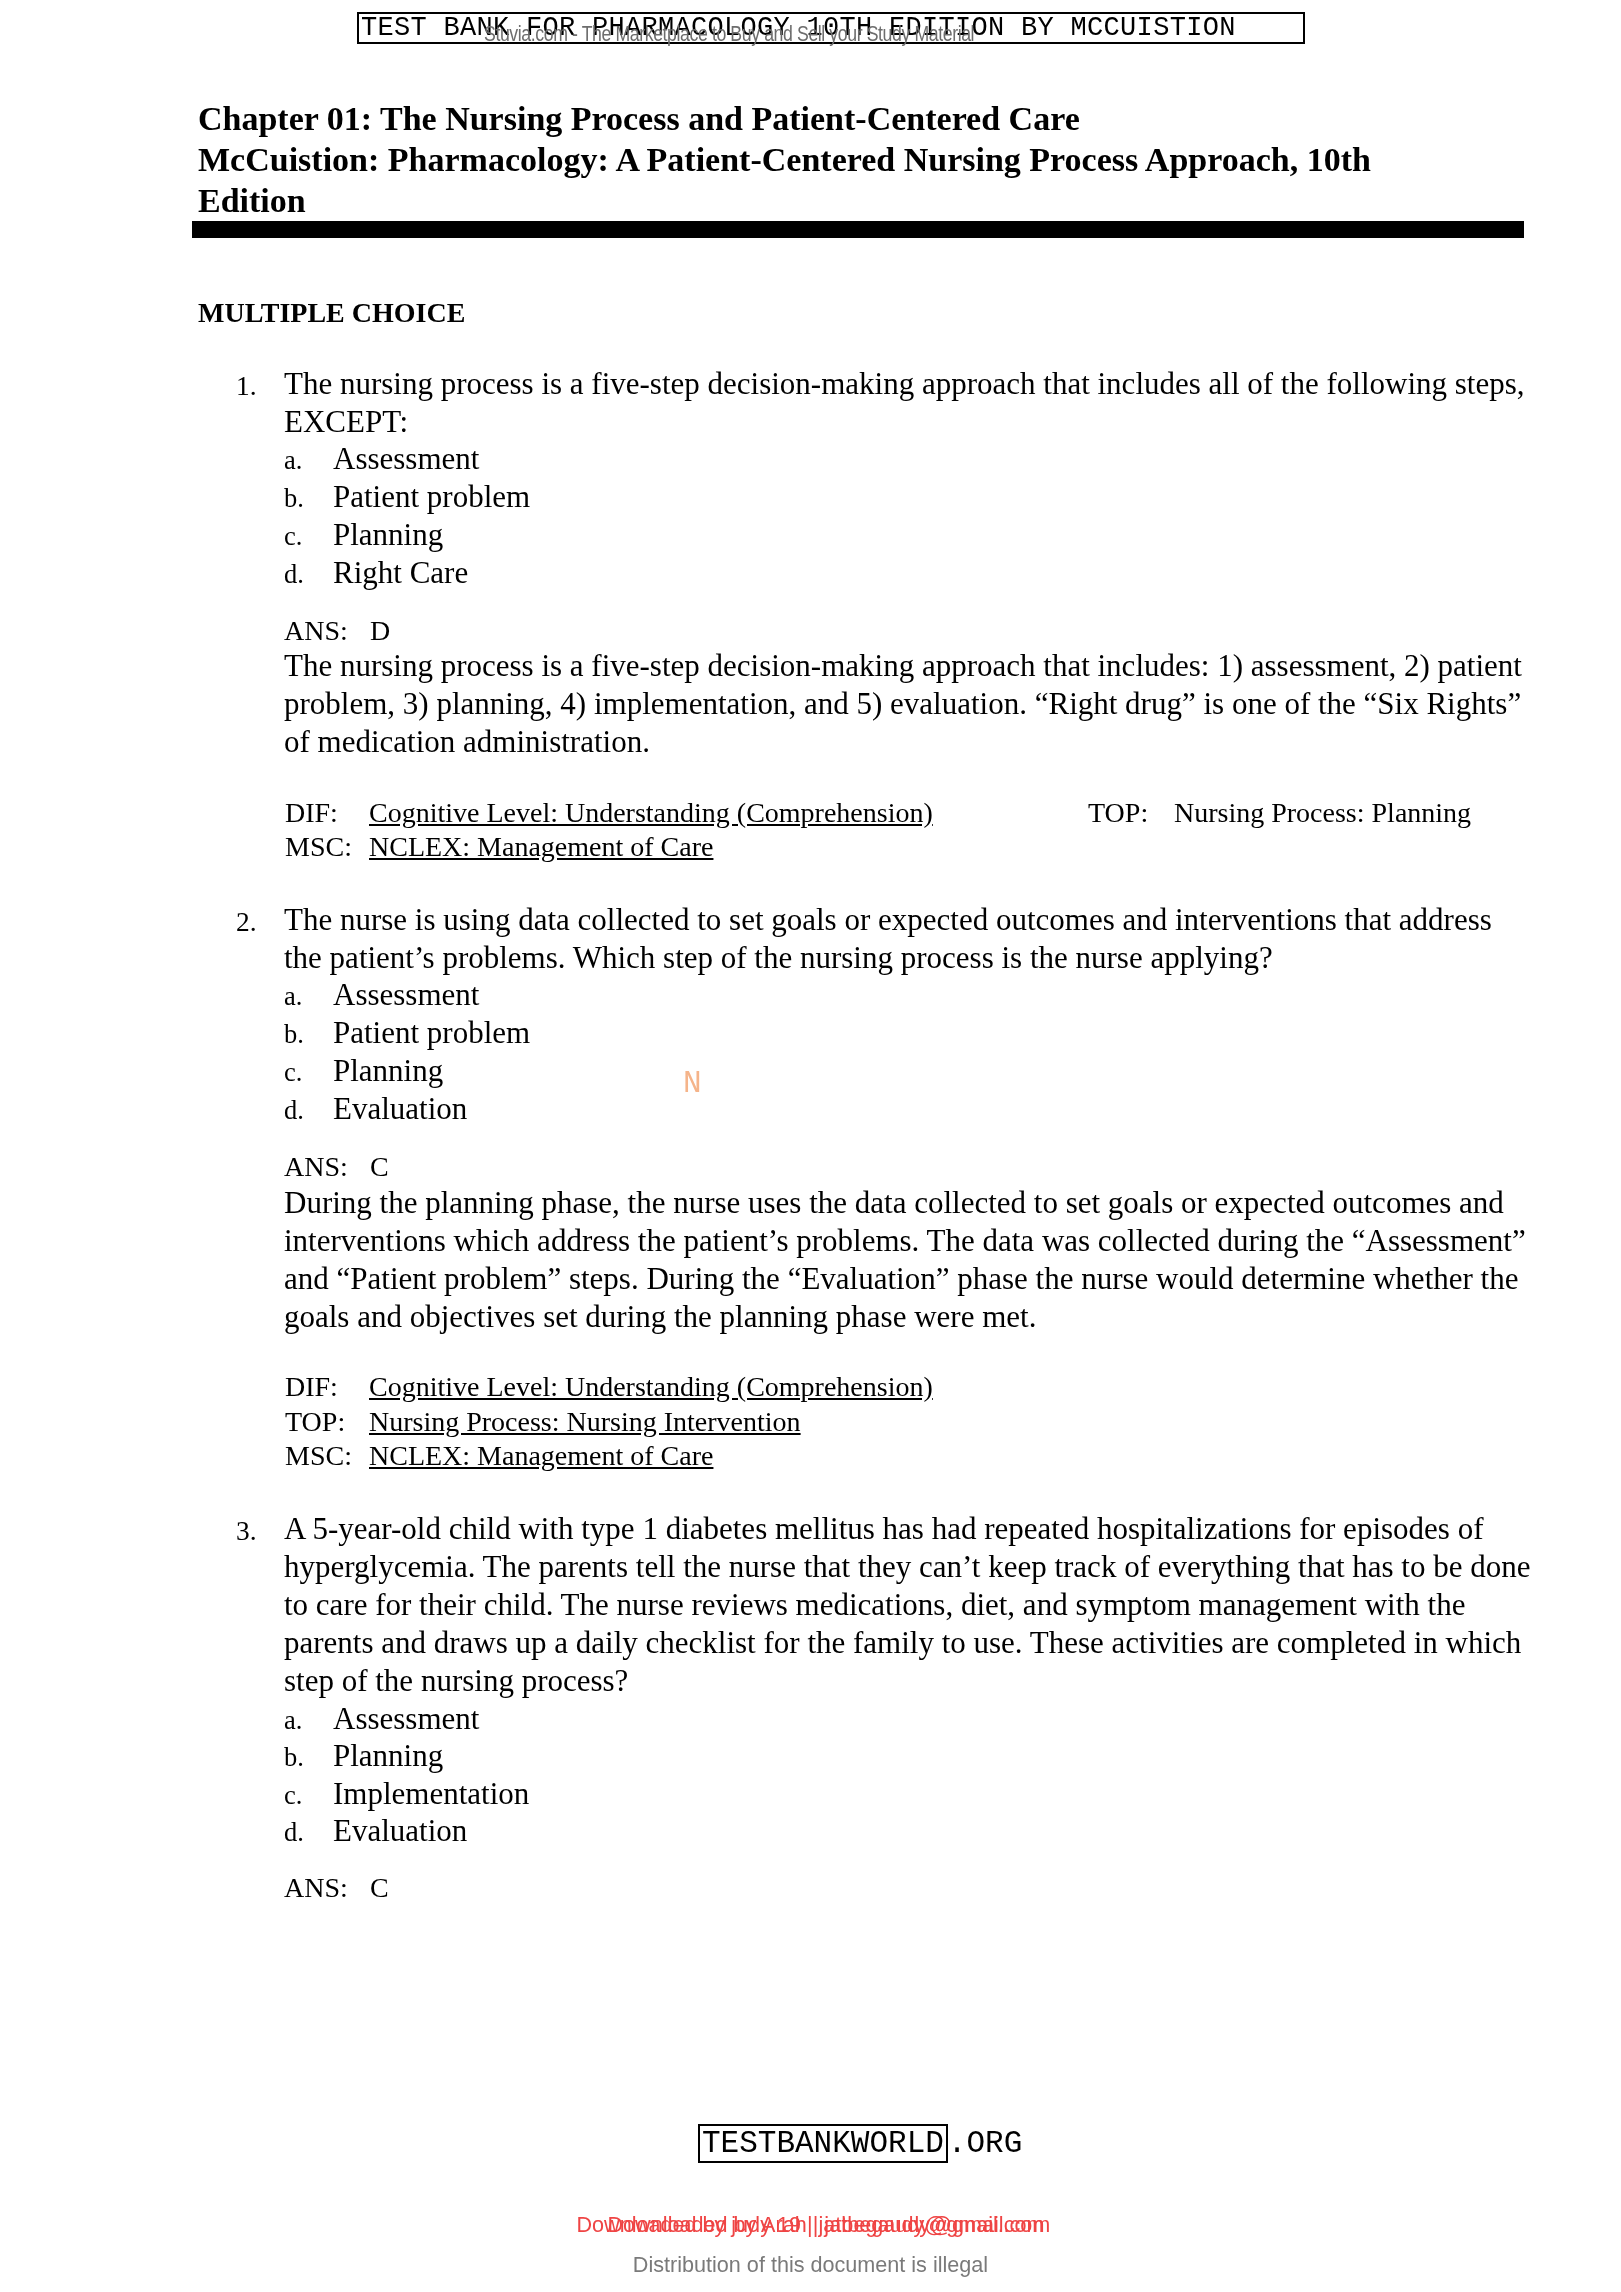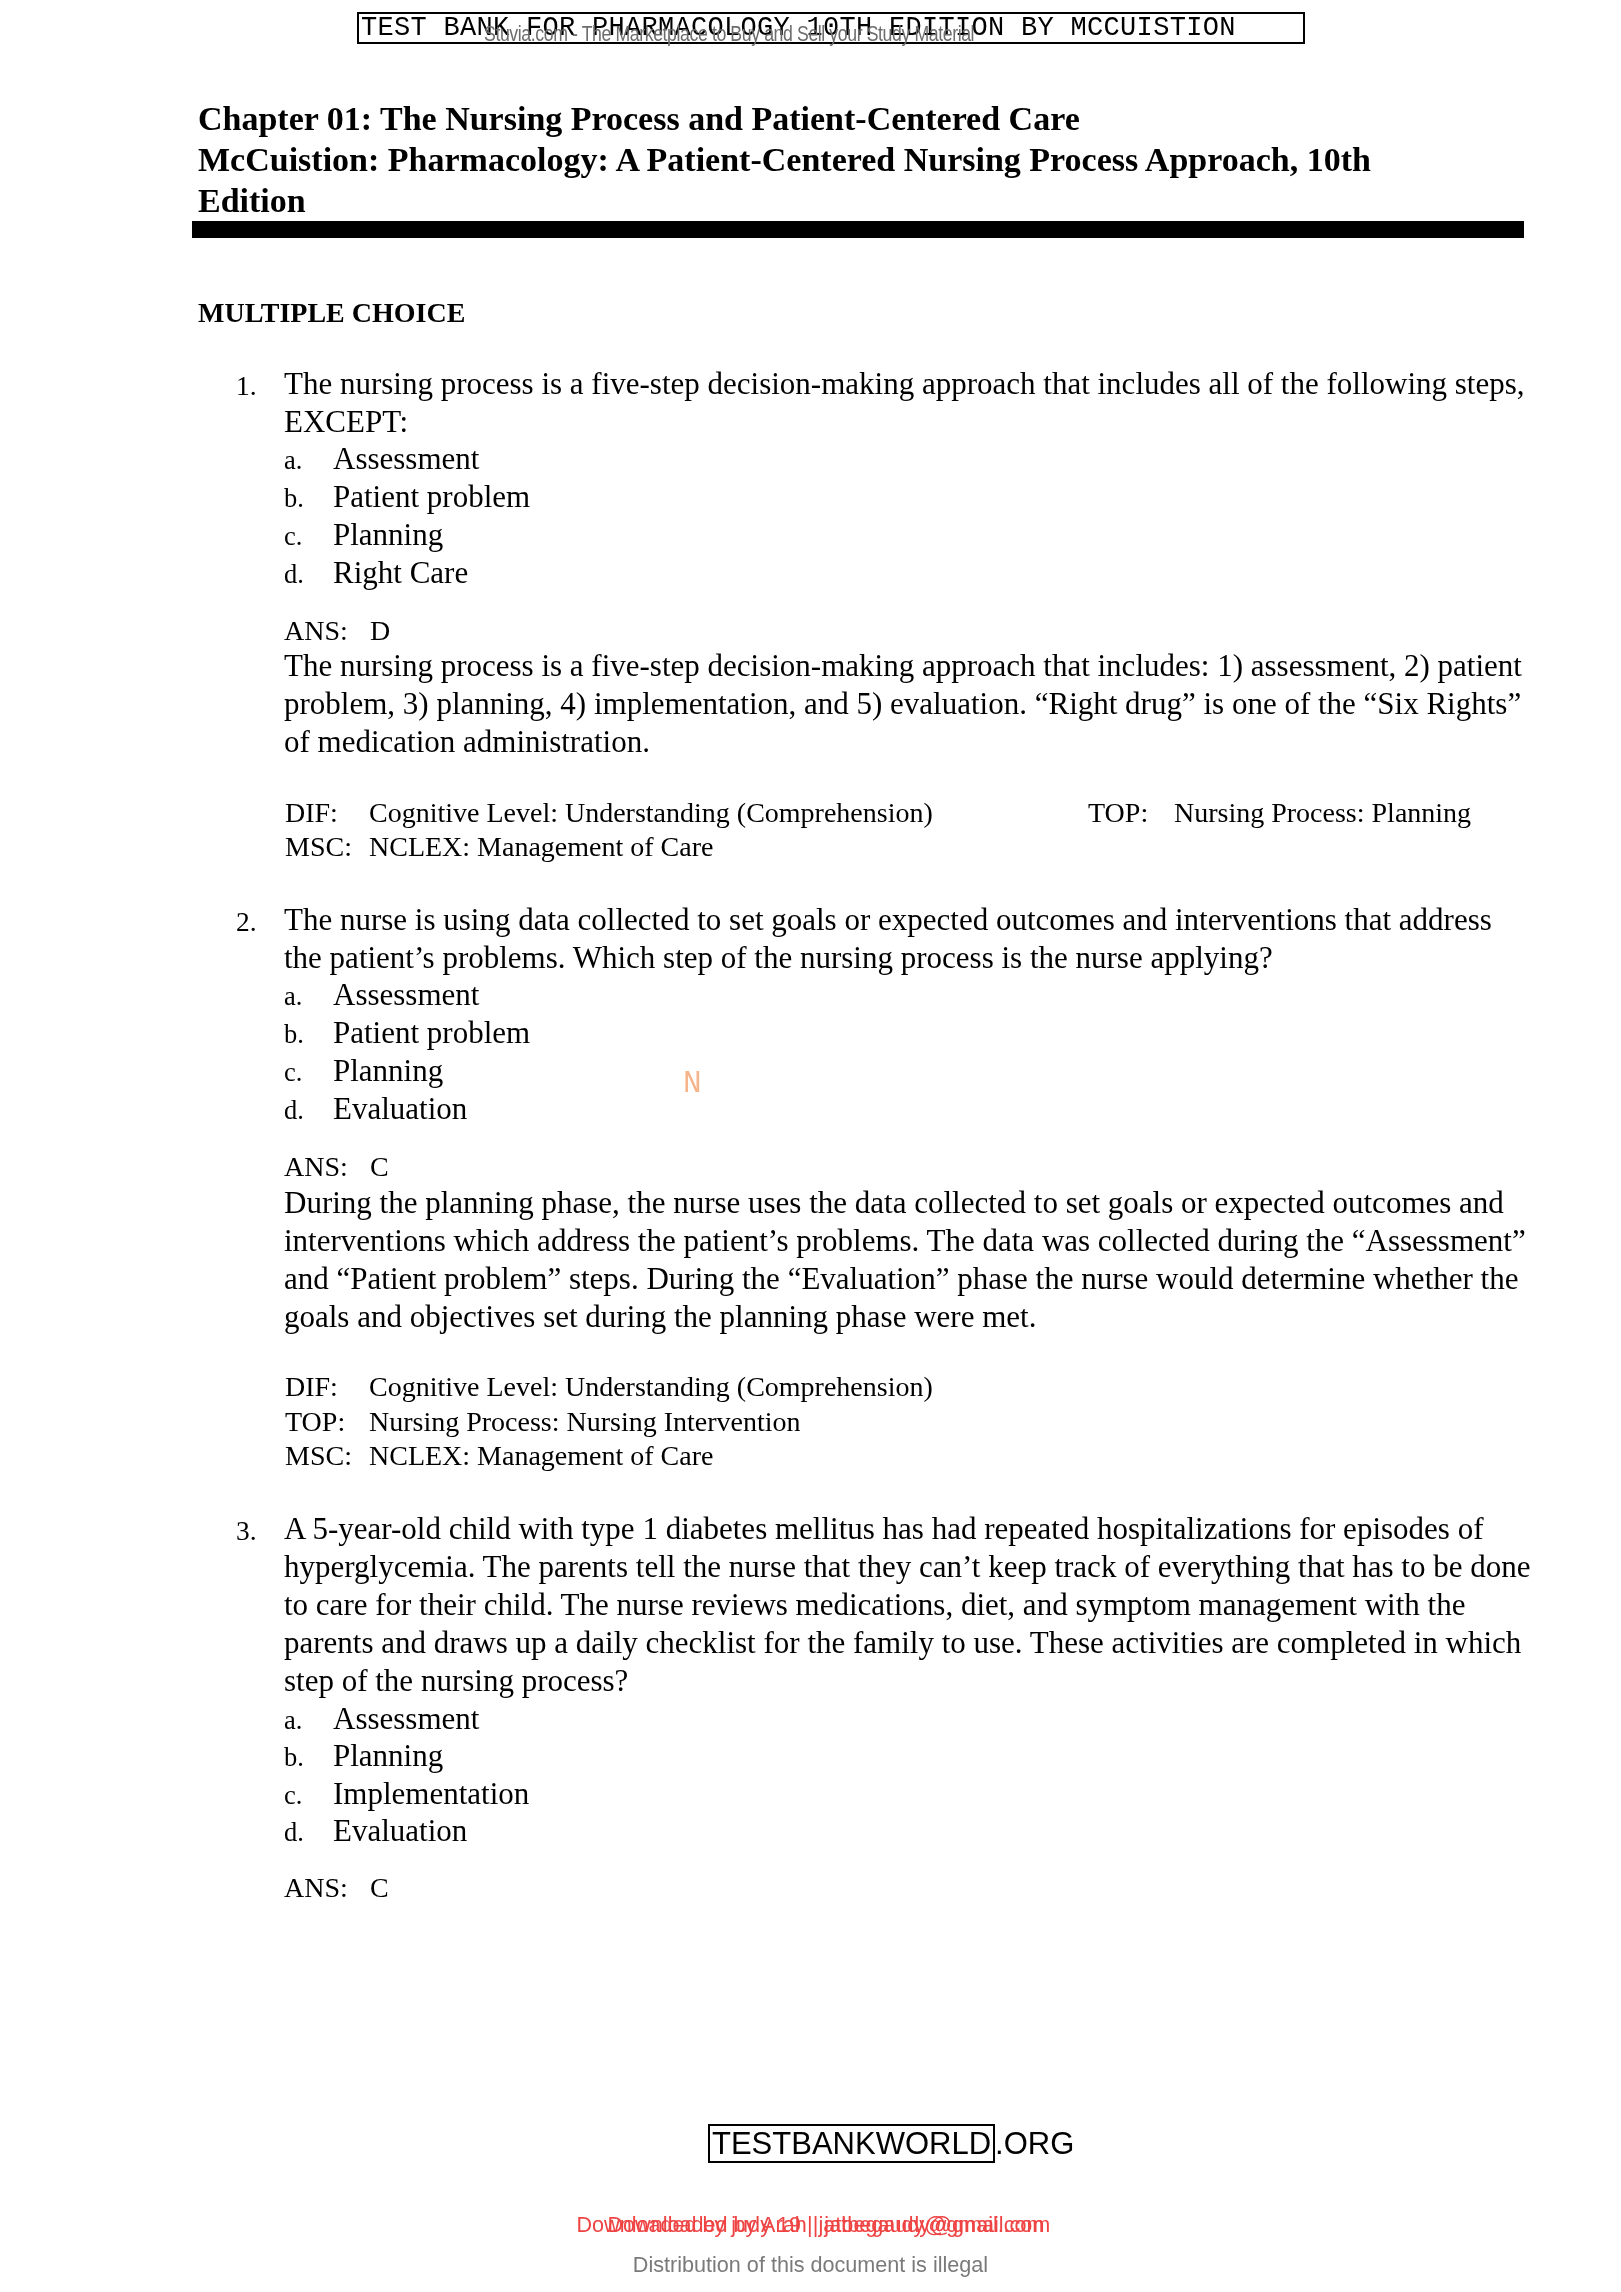--- a/index.html
+++ b/index.html
@@ -26,31 +26,31 @@
 
   
   .q { font-size:31px; line-height:38px; }
   .q-num { position:absolute; left:236px; font-size:27.4px; }
   .q-text { position:absolute; left:284px; width:1250px; }
   .opt { position:absolute; left:284px; font-size:31px; line-height:38px; white-space:nowrap; }
   .opt .l { display:inline-block; width:49px; font-size:26.5px; }
   .ans { position:absolute; left:284px; font-size:28px; line-height:37px; white-space:nowrap; }
   .ans .lab { display:inline-block; width:86px; }
   .rat { position:absolute; left:284px; width:1255px; font-size:31px; line-height:38px; }
-  .meta { position:absolute; left:285px; font-size:28px; line-height:34px; white-space:nowrap; }
+  .meta { position:absolute; left:285px; font-size:28px; line-height:34px; white-space:nowrap;text-decoration:underline; }
   .meta .lab { display:inline-block; width:84px; }
   .meta-top { position:absolute; left:1088px; font-size:28px; line-height:34px; white-space:nowrap; }
   .meta-top .lab { display:inline-block; width:86px; }
 
   .stamp { left:683px; top:1066px; font-family:"Liberation Mono", monospace; font-size:31px;
            line-height:35px; color:#f5b48a; }
 
   
-  .footer-brand { left:698px; top:2125px; font-family:Liberation Sans, sans-serif; font-size:31px;
-                  line-height:37px; white-space:nowrap;margin-left:10px; }
+  .footer-brand { left:698px; top:2125px; font-family:Liberation Mono, monospace; font-size:31px;
+                  line-height:37px; white-space:nowrap; }
   .footer-brand .boxed { border:2.5px solid #000; padding:0 2px; }
   .dl { left:0; width:1621px; text-align:center; top:2212px; font-family:"Liberation Sans", sans-serif;
         font-size:21.6px; line-height:25.5px; color:#ef4444; }
   .dl-wrap { position:relative; display:inline-block; }
   .dl-b { position:absolute; left:31px; top:0; white-space:nowrap; }
   .dist { left:0; width:1621px; text-align:center; top:2252px; font-family:"Liberation Sans", sans-serif;
           font-size:21.6px; line-height:25.5px; color:#7a7a7a; }
 </style>
 </head>
 <body>

